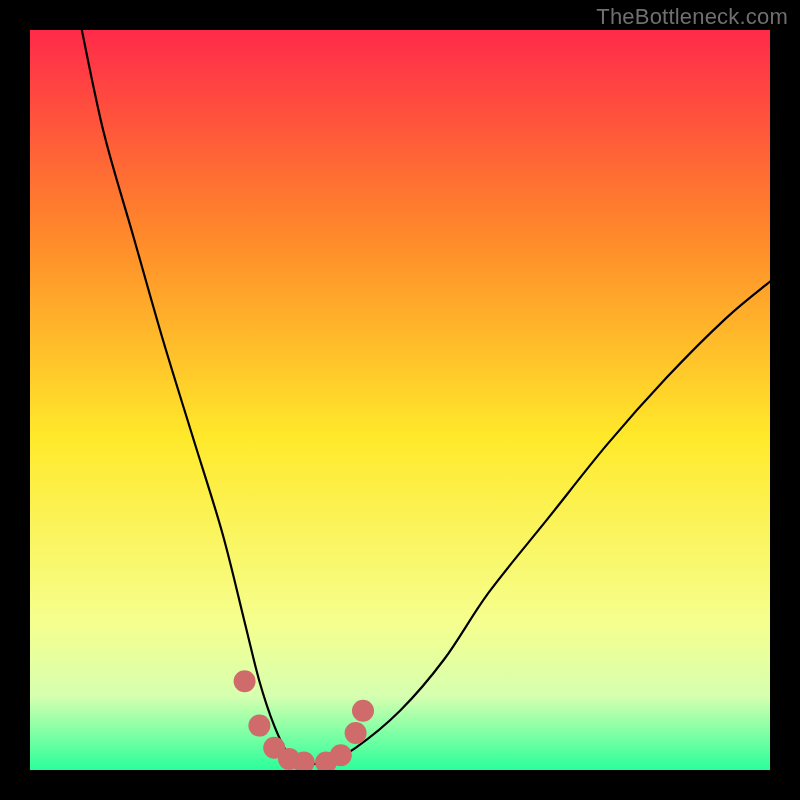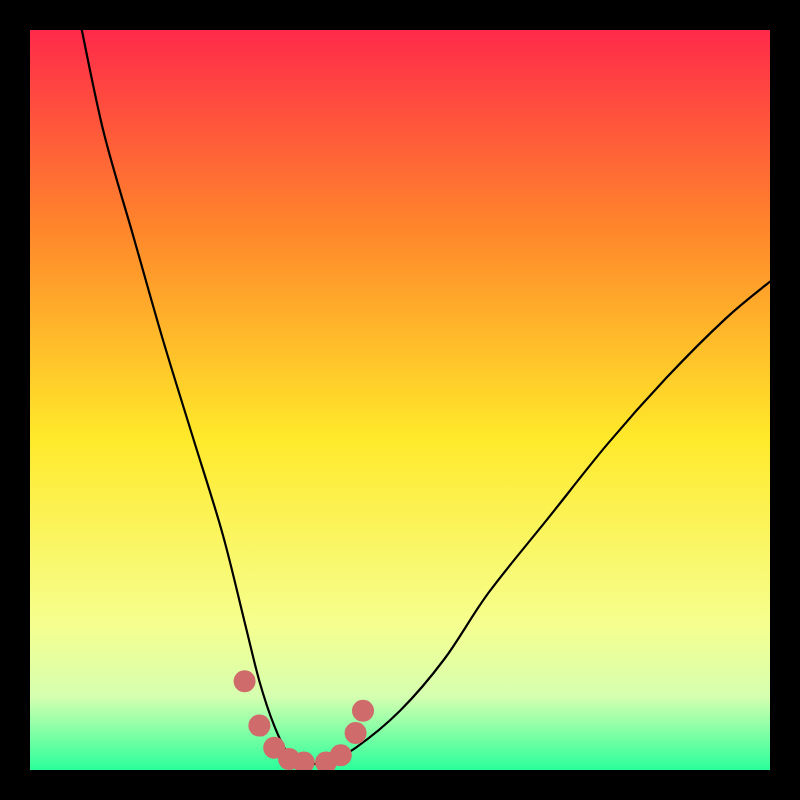--- a/index.html
+++ b/index.html
@@ -60,13 +60,14 @@
           <circle cx="244.20000000000002" cy="717.8" r="11" fill="#cf6b6b"></circle>
           <circle cx="259" cy="728.9" r="11" fill="#cf6b6b"></circle>
           <circle cx="273.8" cy="732.6" r="11" fill="#cf6b6b"></circle>
           <circle cx="296" cy="732.6" r="11" fill="#cf6b6b"></circle>
           <circle cx="310.8" cy="725.2" r="11" fill="#cf6b6b"></circle>
           <circle cx="325.6" cy="703" r="11" fill="#cf6b6b"></circle>
           <circle cx="333" cy="680.8" r="11" fill="#cf6b6b"></circle>
         </g>
     </svg>
   </div>
+  <div class="watermark">TheBottleneck.com</div>
 </div>
 
 </body></html>

